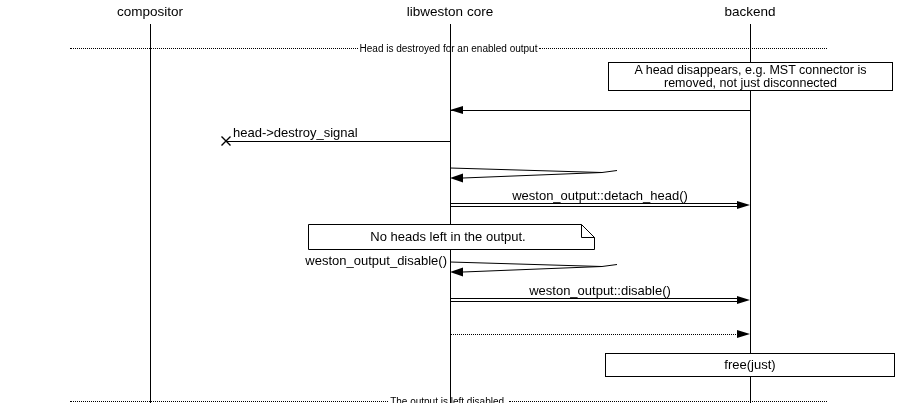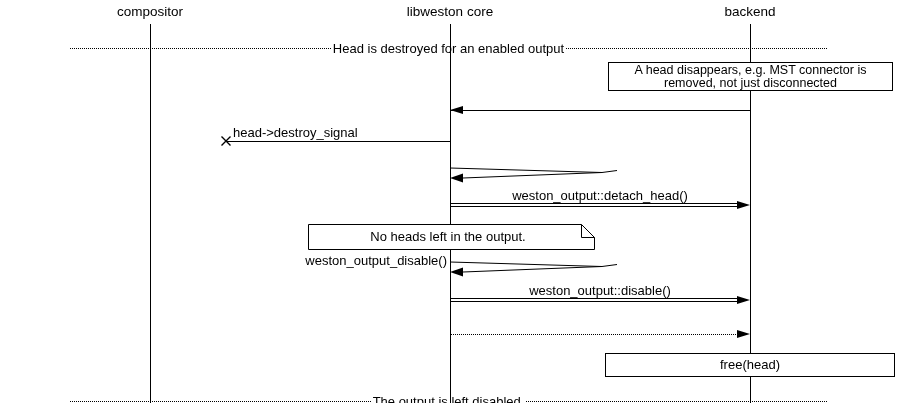--- a/index.html
+++ b/index.html
@@ -5,21 +5,21 @@
   html,body{margin:0;padding:0;background:#ffffff;}
   .diagram{
     position:relative;width:900px;height:403px;background:#ffffff;overflow:hidden;
     font-family:"Liberation Sans", sans-serif;color:#000;
   }
   .lifeline{position:absolute;top:24px;height:379px;width:1px;background:#000;z-index:1;}
   .entity-label{position:absolute;top:4px;width:200px;text-align:center;font-size:13.5px;z-index:4;white-space:nowrap;}
 
   .divider{position:absolute;left:70px;width:757px;height:15px;display:flex;align-items:center;z-index:4;}
   .divider .seg{flex:1;height:0;border-top:1px dotted #000;}
-  .divider .dlabel{padding:0 2px;font-size:13px;line-height:15px;white-space:nowrap;text-align:right;}
+  .divider .dlabel{padding:0 2px;font-size:10px;line-height:15px;white-space:nowrap;text-align:right;}
 
   .msg-line{position:absolute;height:0;border-top:1px solid #000;z-index:2;}
   .msg-line-dotted{position:absolute;height:0;border-top:1px dotted #000;z-index:2;}
   .arrow-left{position:absolute;width:0;height:0;border-style:solid;
     border-width:4.5px 13px 4.5px 0;border-color:transparent #000 transparent transparent;z-index:2;}
   .arrow-right{position:absolute;width:0;height:0;border-style:solid;
     border-width:4.5px 0 4.5px 13px;border-color:transparent transparent transparent #000;z-index:2;}
   .msg-label-c{position:absolute;left:450px;width:300px;text-align:center;font-size:13px;z-index:2;white-space:nowrap;}
   .msg-label-l{position:absolute;text-align:left;font-size:13px;z-index:2;white-space:nowrap;}
   .msg-label-r{position:absolute;width:200px;text-align:right;font-size:13px;z-index:2;white-space:nowrap;}
@@ -88,21 +88,21 @@
 
   <div class="msg-label-c" style="top:283px;">weston_output::disable()</div>
   <div class="msg-line" style="left:450px;top:298px;width:288px;"></div>
   <div class="msg-line" style="left:450px;top:301px;width:288px;"></div>
   <div class="arrow-right" style="left:737px;top:296px;"></div>
 
   <div class="msg-line-dotted" style="left:450px;top:334px;width:288px;"></div>
   <div class="arrow-right" style="left:737px;top:330px;"></div>
 
   <div class="plainbox" style="left:605px;top:353px;width:288px;height:22px;line-height:22px;font-size:13px;">
-    <span>free(head)</span>
+    <span>free(just)</span>
   </div>
 
   <div class="divider" style="top:394px;">
     <div class="seg"></div>
     <div class="dlabel">The output is left disabled.</div>
     <div class="seg"></div>
   </div>
 
 </div>
 

